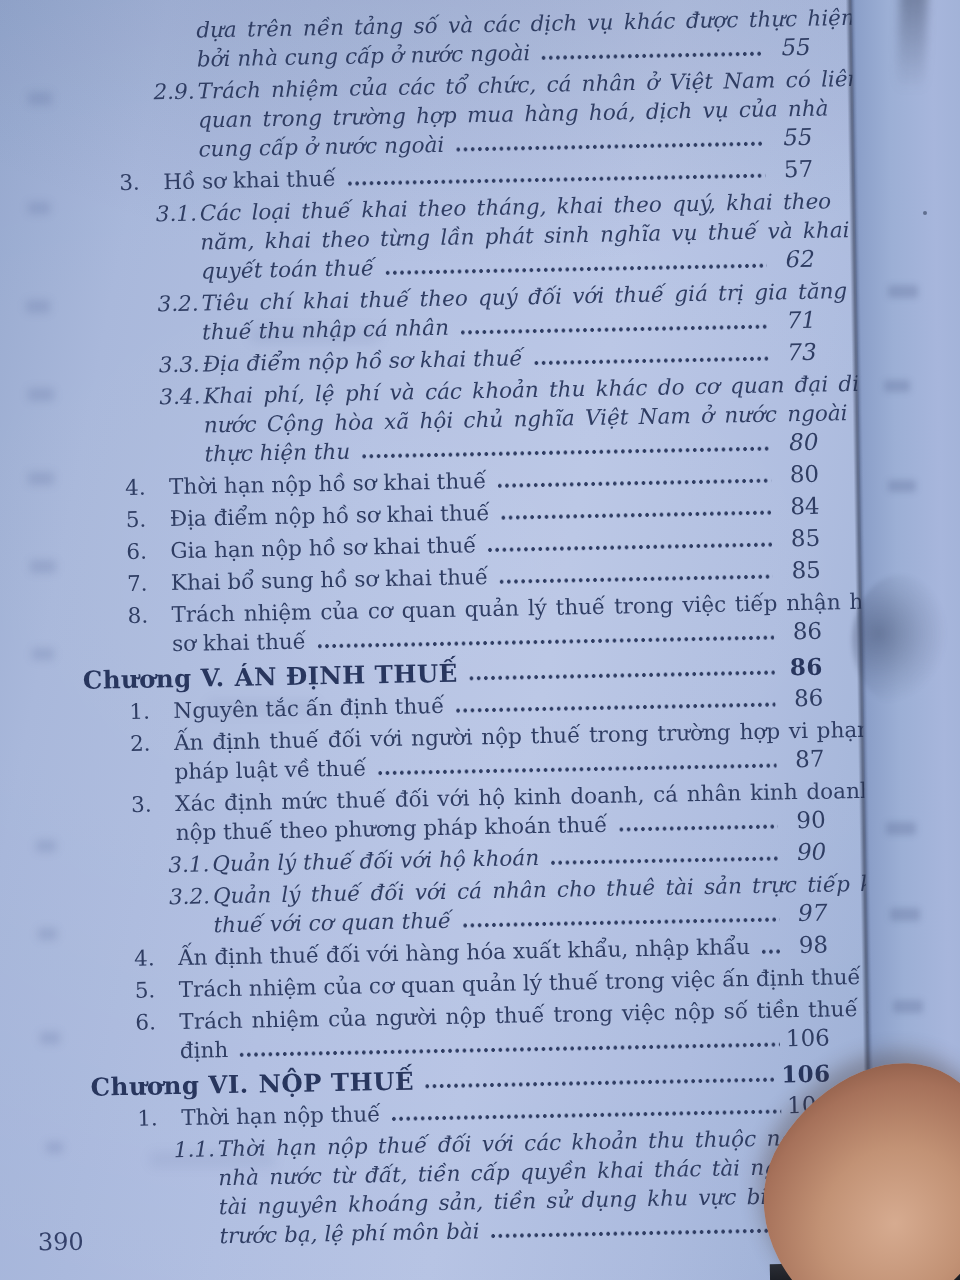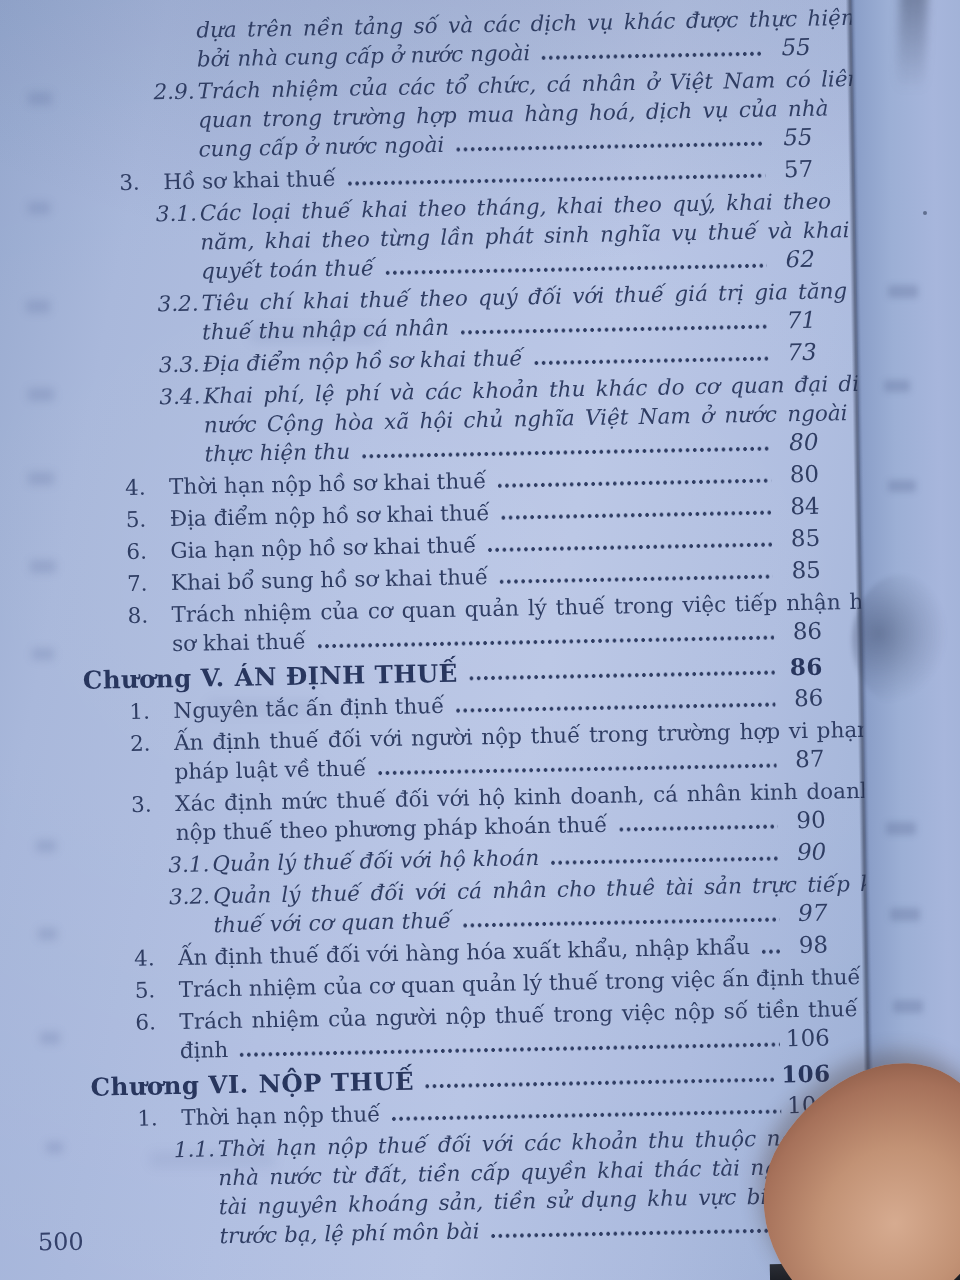--- a/index.html
+++ b/index.html
@@ -322,21 +322,21 @@
             <div class="line just"><span class="txt">tài nguyên khoáng sản, tiền sử dụng khu vực biển, lệ phí</span></div>
             <div class="line final">
               <span class="txt">trước bạ, lệ phí môn bài</span>
               <span class="leader"></span>
               <span class="pg">107</span>
             </div>
           </div>
         </div>
     </div>
 
-    <div class="folio">500</div>
+    <div class="folio">390</div>
   </div>
 
   <div class="page-next"></div>
   <div class="smudge r" style="left:888px;top:285px;width:30px;height:13px;"></div>
   <div class="smudge r" style="left:884px;top:380px;width:26px;height:12px;"></div>
   <div class="smudge r" style="left:888px;top:480px;width:28px;height:12px;"></div>
   <div class="smudge r" style="left:886px;top:822px;width:30px;height:13px;"></div>
   <div class="smudge r" style="left:890px;top:908px;width:30px;height:13px;"></div>
   <div class="smudge r" style="left:893px;top:1000px;width:30px;height:13px;"></div>
   <div class="smudge r" style="left:882px;top:1086px;width:26px;height:12px;"></div>

